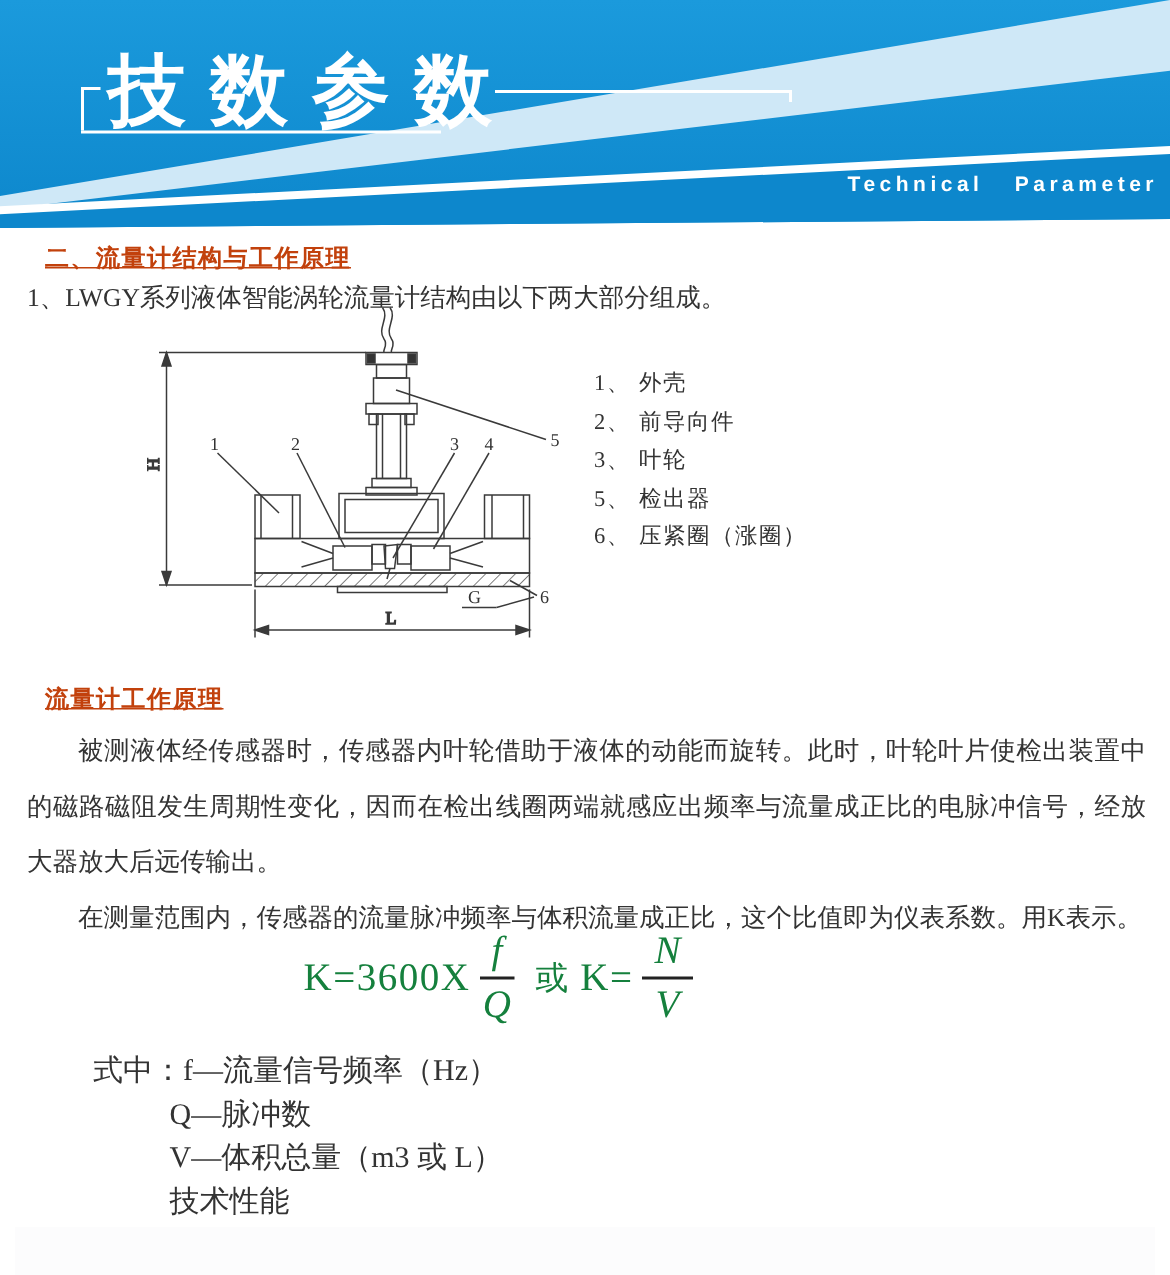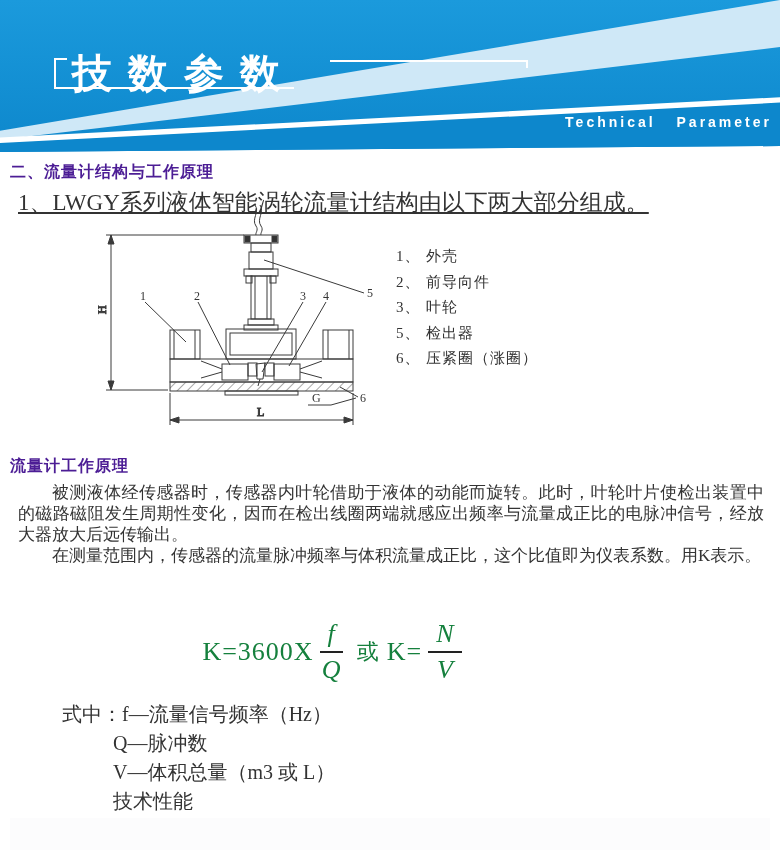--- a/index.html
+++ b/index.html
@@ -16,22 +16,22 @@
     clip-path:polygon(0 0,100% 0,100% 146px,0 152px);
   }
   .stripe { position:absolute; inset:0; }
   .stripe-light { background:#cfe8f7; clip-path:polygon(0 86%,100% 0%,100% 31%,0 92%); }
   .stripe-white { background:#ffffff; clip-path:polygon(0 90.5%,100% 64%,100% 68%,0 94.5%); }
   .stripe-blue  { background:#0d87cc; clip-path:polygon(0 94%,100% 67.5%,100% 100%,0 100%); }
 
   .banner-title {
     position:absolute; left:72px; top:26px;
     font-family:"Liberation Sans","DejaVu Sans",sans-serif;
-    font-size:40px; font-weight:bold; color:#ffffff; letter-spacing:16px;
-    white-space:nowrap; z-index:3;margin-top:20px;
+    font-size:52px; font-weight:bold; color:#ffffff; letter-spacing:16px;
+    white-space:nowrap; z-index:3;
   }
   .title-bracket {
     position:absolute; left:54px; top:58px; width:13px; height:29px;
     border-left:2px solid #fff; border-top:2px solid #fff; z-index:3;
   }
   .title-underline {
     position:absolute; left:54px; top:87px; width:240px; height:2px;
     background:#ffffff; z-index:3;
   }
   .title-midline {
@@ -43,35 +43,35 @@
   }
   .banner-subtitle {
     position:absolute; right:8px; top:114px; z-index:3;
     font-family:"Liberation Sans","DejaVu Sans",sans-serif;
     font-size:14px; font-weight:bold; color:#ffffff;
     letter-spacing:3px; word-spacing:14px; white-space:nowrap;
   }
 
   
   .red-heading {
-    position:absolute; left:10px;
+    position:absolute; left:30px;
     font-family:"Liberation Sans","DejaVu Sans",sans-serif;
-    font-size:16px; font-weight:bold; color:#4c1d95; letter-spacing:1px;
+    font-size:16px; font-weight:bold; color:#c2410c; letter-spacing:1px;text-decoration:underline;
   }
   .h-structure { top:162px; }
   .h-principle { top:456px;text-align:center; }
 
   .intro-line {
     position:absolute; left:18px; top:187px;
-    font-size:23px; color:#333;text-decoration:underline;
+    font-size:17px; color:#333;
   }
 
   .paragraphs {
     position:absolute; left:18px; top:482px; width:746px;
-    font-size:17px; line-height:21px; color:#333; text-align:justify;
+    font-size:17px; line-height:37px; color:#333; text-align:justify;
   }
   .paragraphs p { text-indent:2em; }
 
   
   .diagram { position:absolute; left:98px; top:202px; width:320px; height:238px; }
 
   .part-list { position:absolute; left:396px; top:244px; font-size:15px; color:#333; }
   .part-row { height:25.5px; line-height:25.5px; letter-spacing:1px; white-space:nowrap; }
   .part-no { display:inline-block; min-width:30px; }
 

